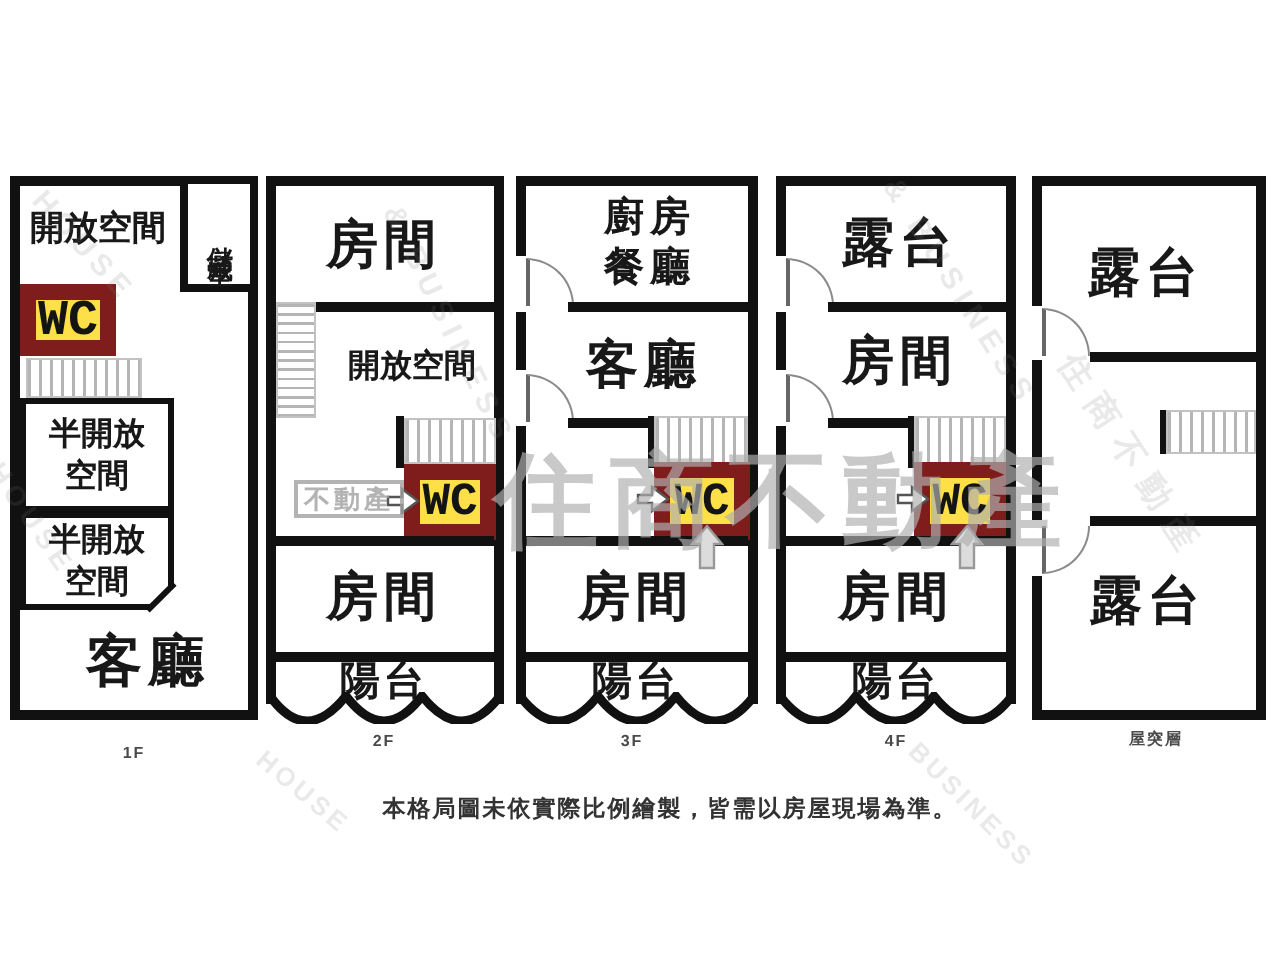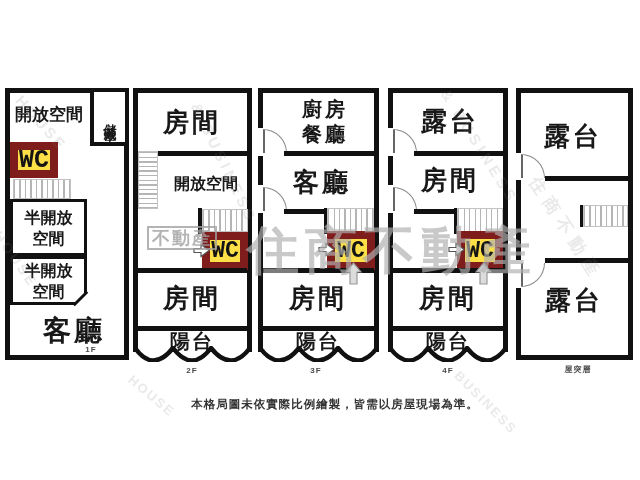--- a/index.html
+++ b/index.html
@@ -16,21 +16,21 @@
   .stairs-h{position:absolute;box-sizing:border-box;border:1px solid #c2c2c2;background:repeating-linear-gradient(180deg,#b5b5b5 0 1.3px,#fff 1.3px 4.6px);}
   .door-up{position:absolute;width:24px;height:24px;box-sizing:border-box;border-top:1.6px solid #8a8a8a;border-right:1.6px solid #8a8a8a;border-left:2px solid #666;border-top-right-radius:100% 100%;}
   .door-down{position:absolute;width:24px;height:24px;box-sizing:border-box;border-bottom:1.6px solid #8a8a8a;border-right:1.6px solid #8a8a8a;border-left:2px solid #666;border-bottom-right-radius:100% 100%;}
   .scallop{position:absolute;}
   .arrow{position:absolute;z-index:6;}
   .floor-tag{position:absolute;transform:translate(-50%,0);font-size:8px;font-weight:700;color:#4a4a4a;letter-spacing:1px;}
   .caption{position:absolute;transform:translate(-50%,0);font-size:11.5px;font-weight:700;color:#333;letter-spacing:1px;white-space:nowrap;}
   .wm-big{position:absolute;z-index:50;font-size:52px;font-weight:800;letter-spacing:6px;color:rgba(175,175,175,0.68);white-space:nowrap;pointer-events:none;}
   .wm-logo{position:absolute;z-index:50;color:rgba(160,160,160,0.8);text-align:center;pointer-events:none;}
   .wm-logo .l1{font-size:29px;font-weight:800;letter-spacing:3px;line-height:1;}
-  .wm-logo .l2{margin-top:2px;border:2.5px solid rgba(160,160,160,0.8);font-size:18px;font-weight:800;letter-spacing:2px;padding:1px 3px;line-height:1;}
+  .wm-logo .l2{margin-top:16px;border:2.5px solid rgba(160,160,160,0.8);font-size:13px;font-weight:800;letter-spacing:2px;padding:1px 3px;line-height:1;}
   .wm-diag{position:absolute;z-index:49;font-weight:700;color:rgba(120,120,120,0.16);white-space:nowrap;transform-origin:left top;pointer-events:none;}
   .bevel-line{position:absolute;background:#111;transform:rotate(-45deg);}
 </style>
 </head>
 <body>
 
 <div id="canvas">
 
   <div class="panel" style="left:5px;top:88px;width:124px;height:272px;"></div>
   <div class="lbl" style="left:49px;top:114px;font-size:17px;">開放空間</div>
@@ -44,21 +44,21 @@
   <div class="room-box" style="left:10px;top:199px;width:77px;height:57px;font-size:16px;line-height:21px;">
     <span>半開放</span>
     <span>空間</span>
   </div>
   <div class="room-box" style="left:10px;top:256px;width:77px;height:49px;font-size:16px;line-height:21px;clip-path:polygon(0 0,100% 0,100% calc(100% - 13px),calc(100% - 13px) 100%,0 100%);">
     <span>半開放</span>
     <span>空間</span>
   </div>
   <div class="bevel-line" style="left:71px;top:297px;width:19px;height:3px;"></div>
   <div class="lbl" style="left:74px;top:331px;font-size:28px;letter-spacing:3px;">客廳</div>
-  <div class="floor-tag" style="left:67px;top:345px;margin-left:24px;">1F</div>
+  <div class="floor-tag" style="left:67px;top:372px;">1F</div>
 
   <div class="panel no-bottom" style="left:133px;top:88px;width:119px;height:264px;"></div>
   <div class="lbl" style="left:192px;top:122px;font-size:26px;letter-spacing:3px;">房間</div>
   <div class="stairs-h" style="left:138px;top:151px;width:20px;height:58px;"></div>
   <div class="wall" style="left:158px;top:151px;width:94px;height:5px;"></div>
   <div class="lbl" style="left:206px;top:184px;font-size:16px;">開放空間</div>
   <div class="wall" style="left:198px;top:208px;width:4px;height:26px;"></div>
   <div class="stairs-v" style="left:202px;top:209px;width:46px;height:23px;"></div>
   <div class="wc" style="left:202px;top:232px;width:46px;height:38px;font-size:23px;">
     <span>WC</span>

